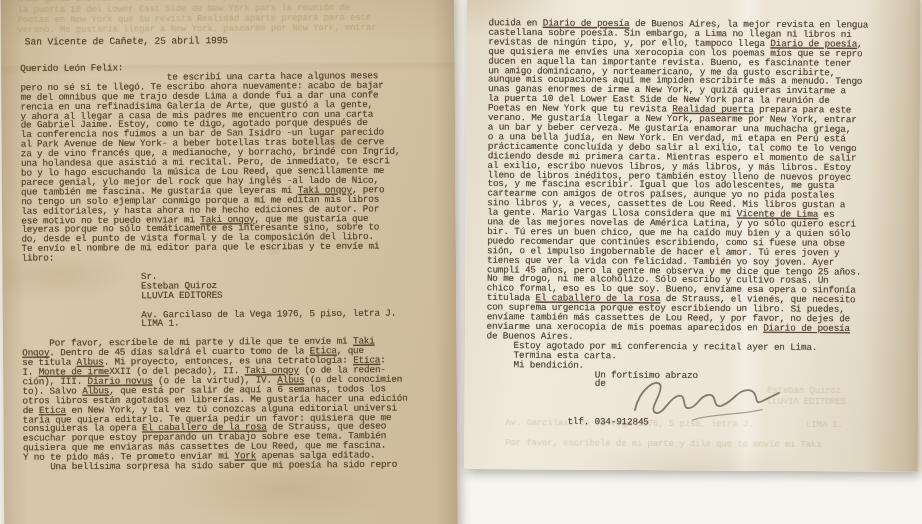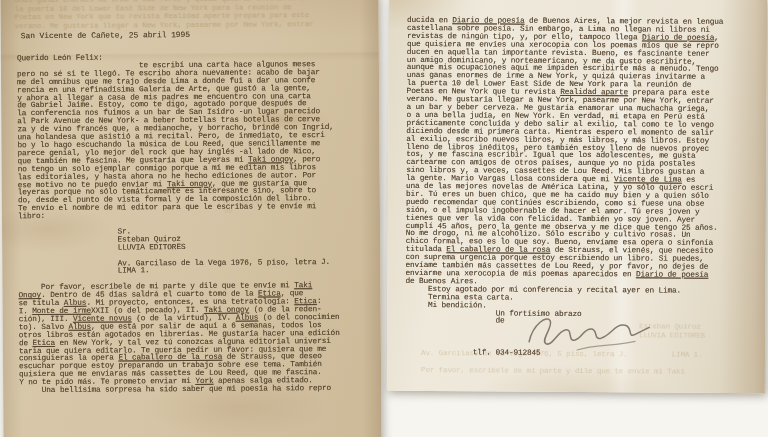--- a/index.html
+++ b/index.html
@@ -77,21 +77,21 @@
                       Esteban Quiroz
                       LLUVIA EDITORES
 
                       Av. Garcilaso de la Vega 1976, 5 piso, letra J.
                       LIMA 1.
 
      Por favor, escríbele de mi parte y dile que te envíe mi <u>Taki
 Onqoy</u>. Dentro de 45 días saldrá el cuarto tomo de la <u>Etica</u>, que
 se titula <u>Albus</u>. Mi proyecto, entonces, es una tetratología: <u>Etica</u>:
 I. <u>Monte de irme</u>XXII (o del pecado), II. <u>Taki onqoy</u> (o de la reden-
-ción), III. <u>Vicente novus</u> (o de la virtud), IV. <u>Albus</u> (o del conocimien
+ción), III. <u>Diario novus</u> (o de la virtud), IV. <u>Albus</u> (o del conocimien
 to). Salvo <u>Albus</u>, que está por salir de aquí a 6 semanas, todos los
 otros libros están agotados en librerías. Me gustaría hacer una edición
 de <u>Etica</u> en New York, y tal vez tú conozcas alguna editorial universi
 taria que quiera editarlo. Te quería pedir un favor: quisiera que me
 consiguieras la opera <u>El caballero de la rosa</u> de Strauss, que deseo
 escuchar porque estoy preparando un trabajo sobre ese tema. También
 quisiera que me enviaras más cassettes de Lou Reed, que me fascina.
 Y no te pido más. Te prometo enviar mi <u>York</u> apenas salga editado.
      Una bellísima sorpresa ha sido saber que mi poesía ha sido repro</div>
   </div>
@@ -104,21 +104,21 @@
 Por favor, escríbele de mi parte y dile que te envíe mi Taki</div>
     <div class="txt body">ducida en <u>Diario de poesía</u> de Buenos Aires, la mejor revista en lengua
 castellana sobre poesía. Sin embargo, a Lima no llegan ni libros ni
 revistas de ningún tipo, y, por ello, tampoco llega <u>Diario de poesía</u>,
 que quisiera me envíes una xerocopia con los poemas míos que se repro
 ducen en aquella tan importante revista. Bueno, es fascinante tener
 un amigo dominicano, y norteamericano, y me da gusto escribirte,
 aunque mis ocupaciones aquí me impiden escribirte más a menudo. Tengo
 unas ganas enormes de irme a New York, y quizá quieras invitarme a
 la puerta 10 del Lower East Side de New York para la reunión de
-Poetas en New York que tu revista <u>Realidad aparte</u> prepara para este
+Poetas en New York que tu revista <u>Realidad puerta</u> prepara para este
 verano. Me gustaría llegar a New York, pasearme por New York, entrar
 a un bar y beber cerveza. Me gustaría enamorar una muchacha griega,
 o a una bella judía, en New York. En verdad, mi etapa en Perú está
 prácticamente concluída y debo salir al exilio, tal como te lo vengo
 diciendo desde mi primera carta. Mientras espero el momento de salir
 al exilio, escribo nuevos libros, y más libros, y más libros. Estoy
 lleno de libros inéditos, pero también estoy lleno de nuevos proyec
 tos, y me fascina escribir. Igual que los adolescentes, me gusta
 cartearme con amigos de otros países, aunque yo no pida postales
 sino libros y, a veces, cassettes de Lou Reed. Mis libros gustan a

